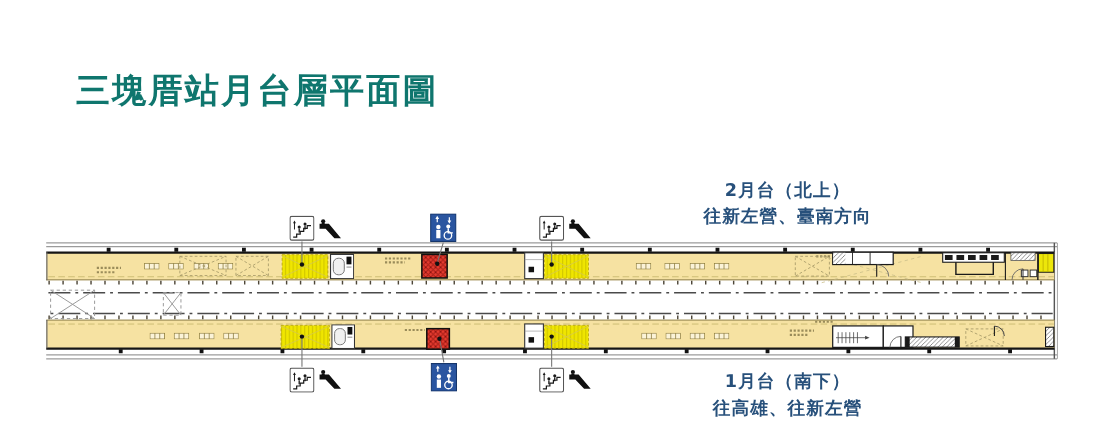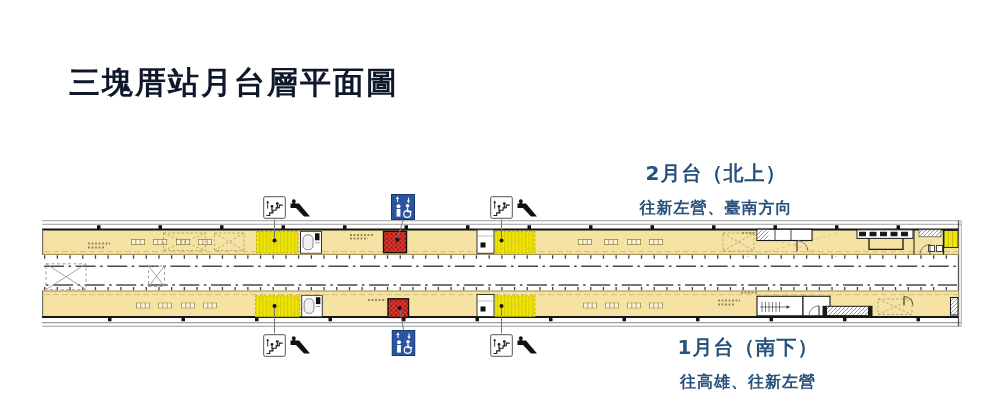--- a/index.html
+++ b/index.html
@@ -2,30 +2,30 @@
 <html><head>
 <meta charset="utf-8">
 <style>
   html,body{margin:0;padding:0;}
   body{
     width:1000px;height:404px;position:relative;background:#ffffff;
     font-family:"DejaVu Sans","Liberation Sans",sans-serif;overflow:hidden;
   }
   .title{
     position:absolute;left:69px;top:62px;
-    font-size:31px;font-weight:bold;letter-spacing:2px;color:#0f172a;
+    font-size:31px;font-weight:bold;letter-spacing:2px;color:#0f766e;
     white-space:nowrap;
   }
   .plat-label{
     position:absolute;width:282px;text-align:center;color:#27507b;font-weight:bold;
   }
-  .plat-label .l1{font-size:20px;line-height:20px;letter-spacing:1px;}
-  .plat-label .l2{font-size:16px;line-height:19px;margin-top:15px;letter-spacing:1px;}
+  .plat-label .l1{font-size:16px;line-height:20px;letter-spacing:1px;}
+  .plat-label .l2{font-size:16px;line-height:19px;margin-top:4px;letter-spacing:1px;}
   .north{left:575px;top:163px;}
-  .south{left:607px;top:337px;}
+  .south{left:575px;top:337px;}
   svg.plan{position:absolute;left:0;top:0;}
 </style>
 </head>
 <body>
 
 <svg class="plan" width="1000" height="404" viewBox="0 0 1000 404" xmlns="http://www.w3.org/2000/svg">
   <defs>
     <pattern id="treads" width="3.5" height="22" patternUnits="userSpaceOnUse">
       <rect width="3.5" height="22" fill="#f0e600"></rect>
       <line x1="0.6" y1="0" x2="0.6" y2="22" stroke="#c9bd00" stroke-width="0.8"></line>

